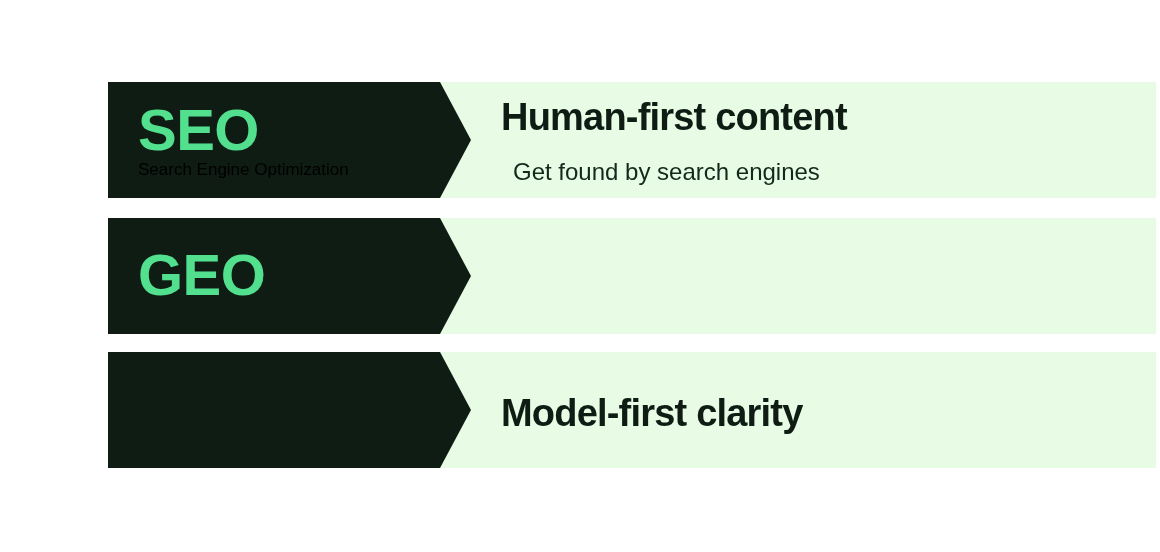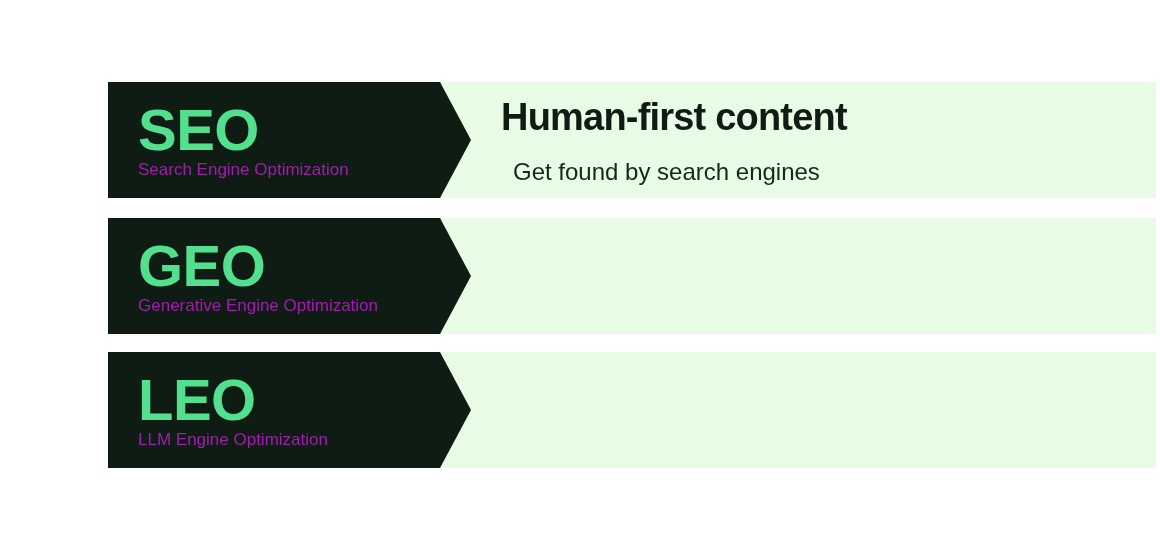--- a/index.html
+++ b/index.html
@@ -69,21 +69,21 @@
     letter-spacing: -0.5px;
     color: #52e08e;
     margin: 0 0 2px 0;
     white-space: nowrap;
   }
 
   .acronym-sub {
     font-size: 17px;
     font-weight: 400;
     line-height: 1.1;
-    color: #a21caf;
+    color: #000000;
     margin: 0;
     white-space: nowrap;
   }
 
   .light-inner {
     position: absolute;
     left: 393px;  
     top: 0;
     height: 116px;
     right: 16px;
@@ -132,32 +132,28 @@
     </div>
   </div>
 
   <div class="row row-2">
     <div class="panel-light"></div>
 
     <div class="panel-dark"></div>
 
     <div class="dark-inner">
       <div class="acronym">GEO</div>
-      <div class="acronym-sub">Generative Engine Optimization</div>
     </div>
 
   </div>
 
   <div class="row row-3">
     <div class="panel-light"></div>
 
     <div class="panel-dark"></div>
 
-    <div class="dark-inner">
-      <div class="acronym">LEO</div>
-      <div class="acronym-sub">LLM Engine Optimization</div>
-    </div>
 
     <div class="light-inner">
+      <div class="headline">Model-first clarity</div>
     </div>
   </div>
 
 </div>
 
 </body></html>

